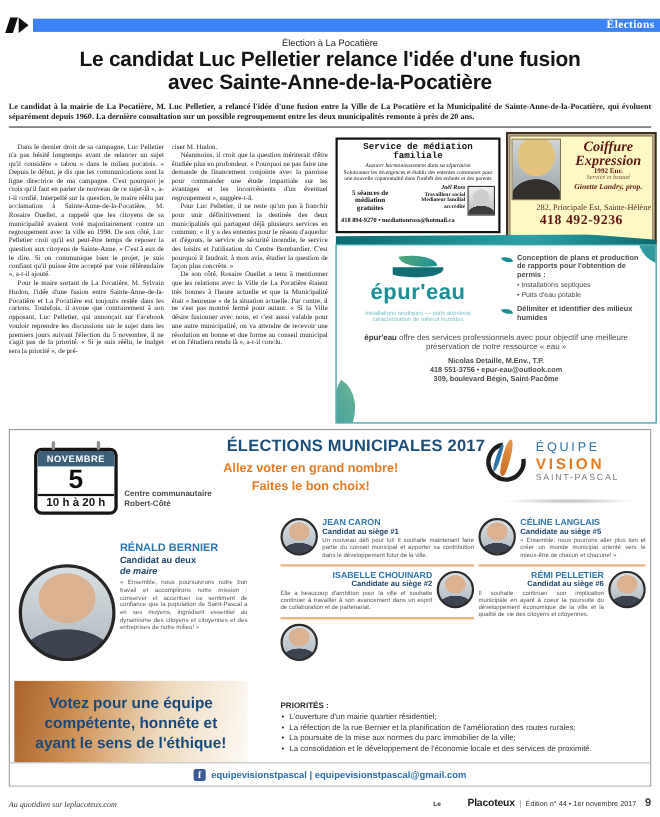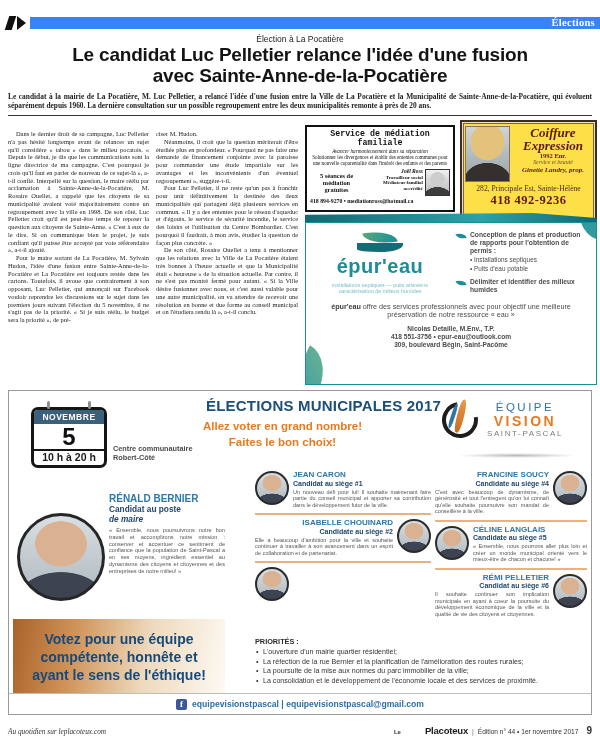--- a/index.html
+++ b/index.html
@@ -49,30 +49,30 @@
   .med-mid { display:flex; margin-top:2px; align-items:flex-start; }
   .med-offer { flex:1; text-align:center; font-weight:bold; font-size:6.4px; line-height:7.2px; padding-top:3px; }
   .med-person { width:62px; text-align:right; font-size:5px; line-height:5.8px; padding-right:2px; }
   .med-person .pname { font-weight:bold; font-style:italic; font-size:5.6px; }
   .med-person .prole { font-weight:bold; }
   .med-photo { width:25px; height:27px; border:1px solid #333; flex:none; }
   .med-contact { font-weight:bold; font-size:5.8px; margin-top:2px; }
 
   
   .ad-coif { position:absolute; left:460px; top:120px; width:137px; height:103px;
-    background:#fde047; border:2px solid #3f2d1c; box-shadow:inset 0 0 0 1px #ece2cb, inset 0 0 0 2px #7a6348;
+    background:#fef9c3; border:2px solid #3f2d1c; box-shadow:inset 0 0 0 1px #ece2cb, inset 0 0 0 2px #7a6348;
     padding:4px 3px 2px; font-family:"Liberation Serif", serif; color:#5e1713; }
   .coif-top { display:flex; gap:4px; }
   .coif-photo { width:45px; height:56px; border:1px solid #8a7354; flex:none; }
   .coif-names { flex:1; text-align:center; }
   .coif-name { font-size:13px; font-weight:bold; font-style:italic; line-height:13px; }
   .coif-year { font-size:6.5px; font-weight:bold; }
   .coif-tag { font-size:5.8px; font-style:italic; color:#6b4a33; }
   .coif-owner { font-size:7px; font-style:italic; font-weight:bold; margin-top:1px; }
-  .coif-addr { text-align:center; font-size:7.6px; color:#4c2a1c; margin-top:2px; }
+  .coif-addr { text-align:right; font-size:7.6px; color:#4c2a1c; margin-top:2px; }
   .coif-phone { text-align:center; font-size:12.5px; font-weight:bold; letter-spacing:.5px; }
 
   
   .ep-band { position:absolute; left:305px; top:213px; width:292px; height:9px;
     background:linear-gradient(90deg,#0d6a72,#2aa2a9 60%,#0d6a72);
     clip-path:polygon(0 20%,78% 0,100% 55%,100% 100%,0 100%); }
   .ad-ep { position:absolute; left:305px; top:222px; width:292px; height:163px;
     border:1.5px solid #1b8e96; background:#fff; overflow:hidden; }
   .ep-body { display:flex; padding:8px 8px 2px; }
   .ep-left { width:132px; text-align:center; }
@@ -110,21 +110,21 @@
   .cal-month { background:#3b617a; color:#fff; text-align:center; font-size:8.5px; font-weight:bold;
     letter-spacing:.5px; padding:2px 0; }
   .cal-day { text-align:center; font-size:24px; font-weight:800; line-height:25px; color:#101010; }
   .cal-hours { text-align:center; font-size:10.5px; font-weight:800; border-top:2.5px solid #151515; padding:0 0 2px; }
   .loc { position:absolute; left:104px; top:54px; font-size:7.3px; font-weight:bold; color:#4a4a4a; line-height:8.6px; }
   .e-title { position:absolute; left:115px; right:150px; top:6px; text-align:right;
     font-size:15px; font-weight:800; color:#1b4e79; letter-spacing:.2px; }
   .e-sub { position:absolute; left:115px; right:150px; text-align:center;
     font-size:11.5px; font-weight:800; color:#e87a22; }
   .e-sub.s1 { top:29px; } .e-sub.s2 { top:45px; }
-  .ev { position:absolute; right:10px; top:8px; width:142px; display:flex; align-items:center; gap:6px;text-align:center; }
+  .ev { position:absolute; right:10px; top:8px; width:142px; display:flex; align-items:center; gap:6px; }
   .ev-mark { position:relative; width:42px; height:42px; flex:none; }
   .ev-mark .ring { position:absolute; inset:3px; border:4px solid #1d1d1b; border-radius:50%;
     border-top-color:transparent; transform:rotate(35deg); }
   .ev-mark .sw1 { position:absolute; left:18px; top:0; width:7px; height:34px;
     background:linear-gradient(#e89a4e,#c96a1e); border-radius:60% 60% 50% 50%/50%; transform:rotate(14deg); }
   .ev-mark .sw2 { position:absolute; left:12px; top:4px; width:4px; height:26px;
     background:#2d74a9; border-radius:50%/40%; transform:rotate(18deg); }
   .ev-text { line-height:1; }
   .ev-l1 { font-size:11.5px; color:#2d74a9; letter-spacing:2.5px; }
   .ev-l2 { font-size:14px; font-weight:800; color:#e87a22; letter-spacing:2.5px; margin-top:1px; }
@@ -341,21 +341,21 @@
       <div class="ev-text">
         <div class="ev-l1">ÉQUIPE</div>
         <div class="ev-l2">VISION</div>
         <div class="ev-l3">SAINT-PASCAL</div>
       </div>
     </div>
     <div class="ev-shadow"></div>
 
     <div class="mayor-name">RÉNALD BERNIER</div>
     <div class="mayor-title">
-      <div>Candidat au poste</div>
+      <div>Candidat au deux</div>
       <em>de maire</em>
     </div>
     <div class="mayor-photo photo"></div>
     <div class="mayor-quote">« Ensemble, nous poursuivrons notre bon travail et accomplirons notre mission : conserver et accentuer ce sentiment de confiance que la population de Saint-Pascal a en ses moyens, ingrédient essentiel au dynamisme des citoyens et citoyennes et des entreprises de notre milieu! »</div>
 
     <div class="votez">
       <div class="votez-text">
         <div>Votez pour une équipe</div>
         <div>compétente, honnête et</div>
         <div>ayant le sens de l'éthique!</div>
@@ -378,28 +378,20 @@
           <div class="cand-seat">Candidate au siège #2</div>
           <div class="cand-blurb">Elle a beaucoup d'ambition pour la ville et souhaite continuer à travailler à son avancement dans un esprit de collaboration et de partenariat.</div>
         </div>
       </div>
       <div class="cand">
         <div class="cand-photo photo"></div>
       </div>
     </div>
 
     <div class="cand-col right">
-      <div class="cand rev">
-        <div class="cand-photo photo"></div>
-        <div class="cand-info">
-          <div class="cand-name">FRANCINE SOUCY</div>
-          <div class="cand-seat">Candidate au siège #4</div>
-          <div class="cand-blurb">C'est avec beaucoup de dynamisme, de générosité et tout l'entregent qu'on lui connaît qu'elle souhaite poursuivre son mandat de conseillère à la ville.</div>
-        </div>
-      </div>
       <div class="cand">
         <div class="cand-photo photo"></div>
         <div class="cand-info">
           <div class="cand-name">CÉLINE LANGLAIS</div>
           <div class="cand-seat">Candidate au siège #5</div>
           <div class="cand-blurb">« Ensemble, nous pourrons aller plus loin et créer un monde municipal orienté vers le mieux-être de chacun et chacune! »</div>
         </div>
       </div>
       <div class="cand rev">
         <div class="cand-photo photo"></div>

